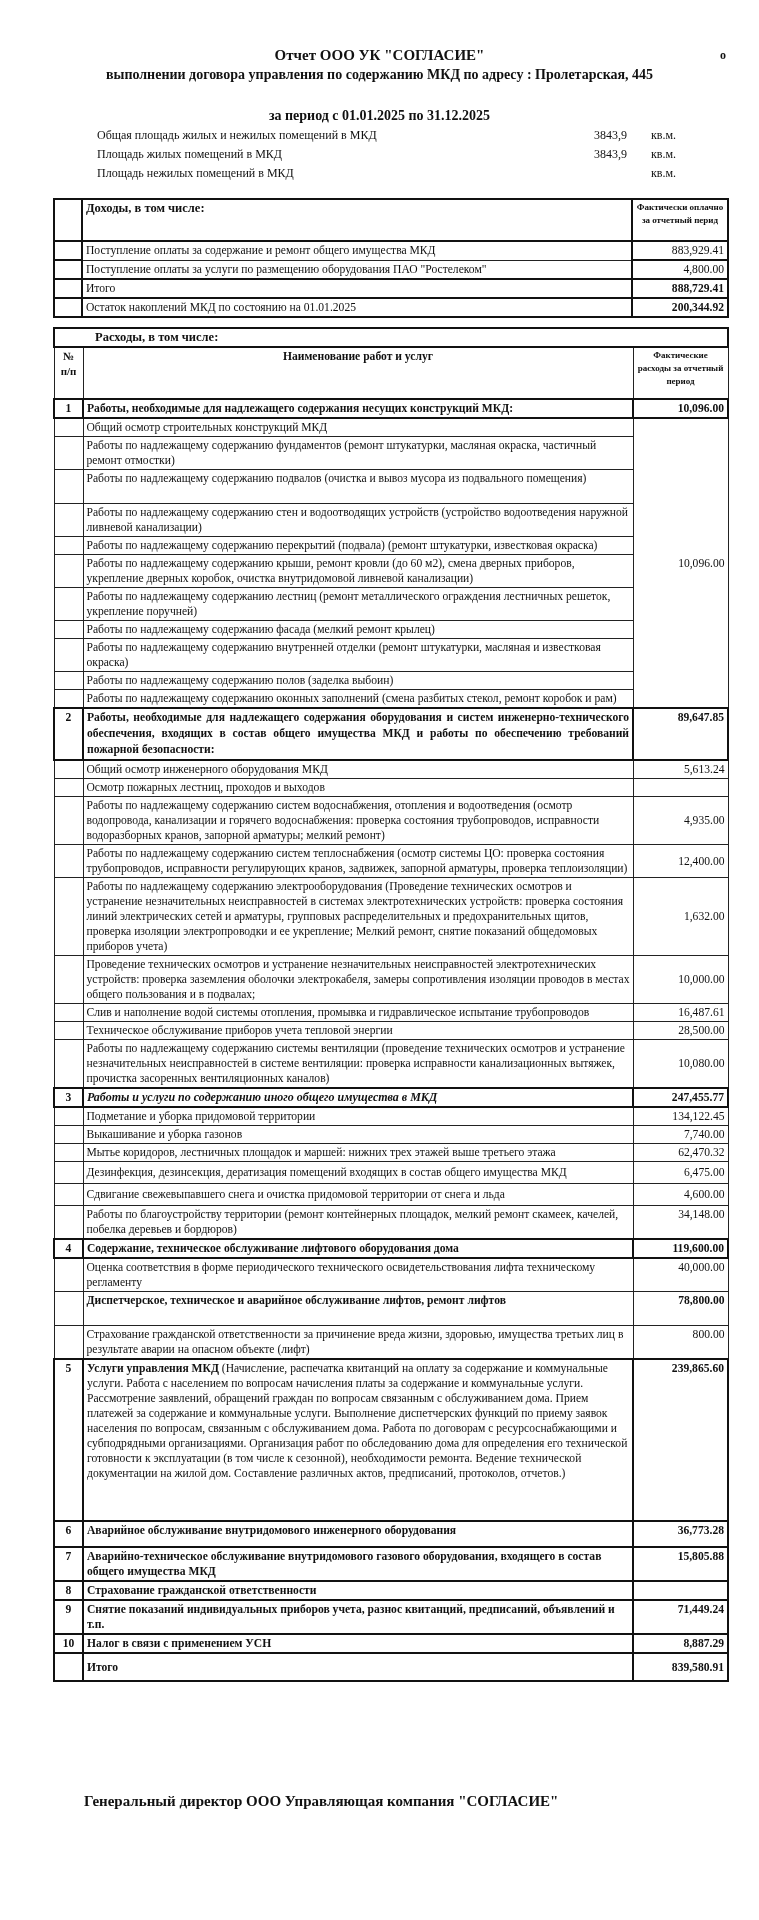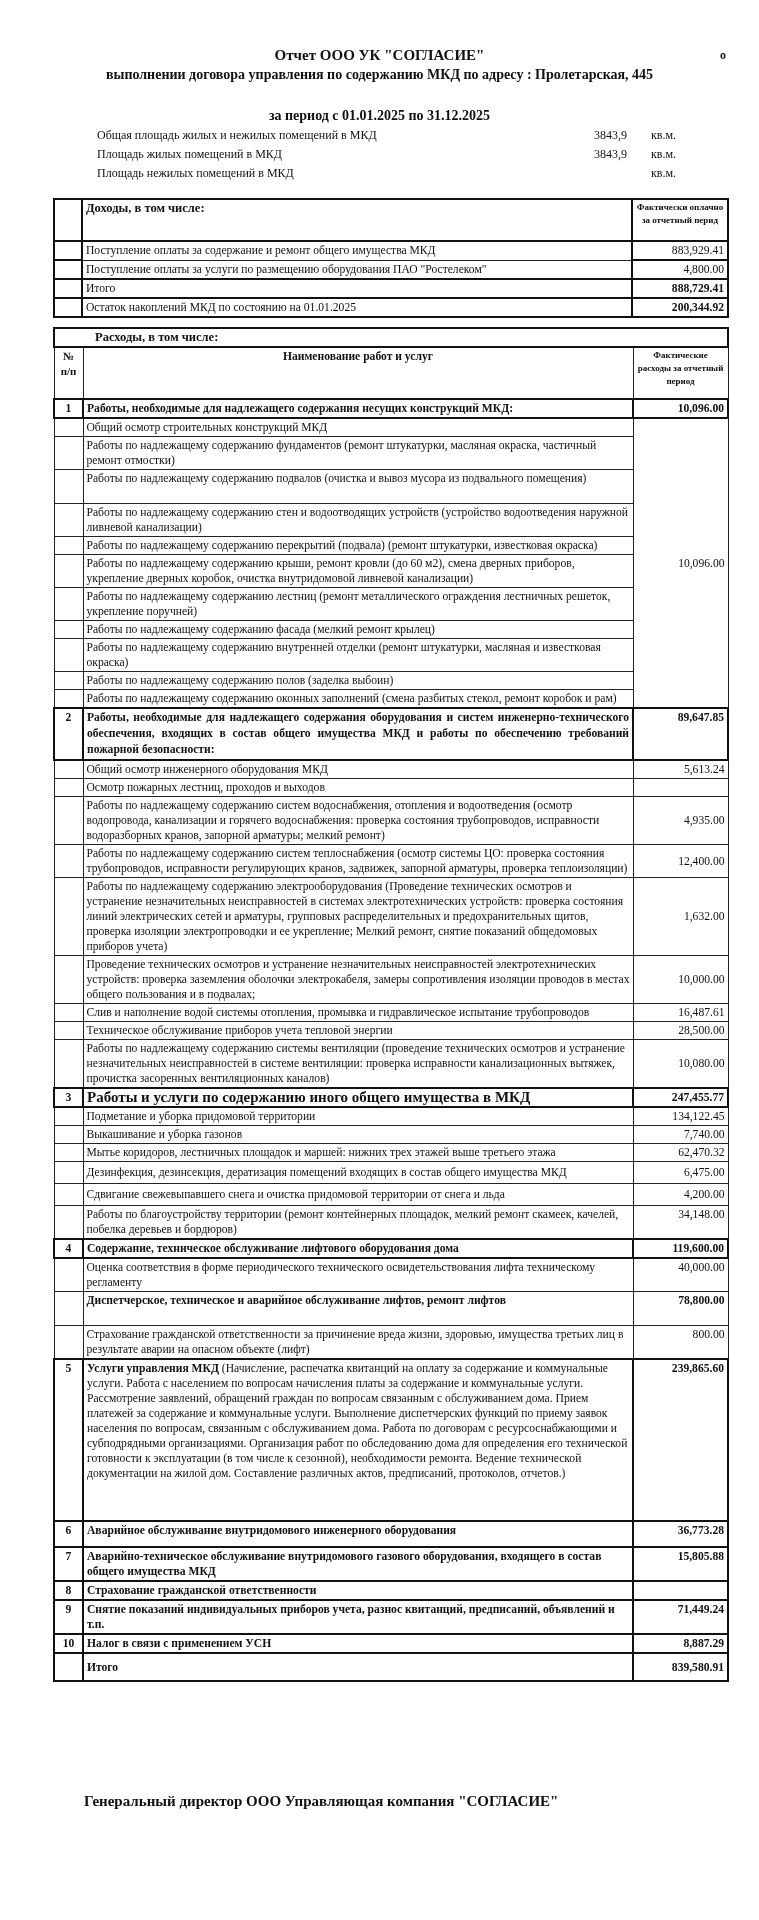--- a/index.html
+++ b/index.html
@@ -203,21 +203,21 @@
         <td class="num mid">28,500.00</td>
       </tr>
   <tr>
         <td></td>
         <td>Работы по надлежащему содержанию системы вентиляции (проведение технических осмотров и устранение незначительных неисправностей в системе вентиляции: проверка исправности канализационных вытяжек, прочистка засоренных вентиляционных каналов)</td>
         <td class="num mid">10,080.00</td>
       </tr>
 
   <tr>
     <td class="no thick">3</td>
-    <td class="b thick" style="font-size:15px;">Работы и услуги по содержанию иного общего имущества в МКД</td>
+    <td class="b thick" style="font-size:12px;font-style:italic;">Работы и услуги по содержанию иного общего имущества в МКД</td>
     <td class="num b thick">247,455.77</td>
   </tr>
   <tr>
         <td></td>
         <td>Подметание и уборка придомовой территории</td>
         <td class="num">134,122.45</td>
       </tr>
   <tr>
         <td></td>
         <td>Выкашивание и уборка газонов</td>
@@ -229,21 +229,21 @@
         <td class="num mid">62,470.32</td>
       </tr>
   <tr style="height:22px;">
         <td></td>
         <td class="mid">Дезинфекция, дезинсекция, дератизация  помещений входящих в состав общего имущества МКД</td>
         <td class="num mid">6,475.00</td>
       </tr>
   <tr style="height:22px;">
         <td></td>
         <td class="mid">Сдвигание свежевыпавшего снега и очистка придомовой территории от снега и льда</td>
-        <td class="num mid">4,200.00</td>
+        <td class="num mid">4,600.00</td>
       </tr>
   <tr>
         <td></td>
         <td>Работы по благоустройству территории (ремонт контейнерных площадок, мелкий ремонт скамеек, качелей, побелка деревьев и бордюров)</td>
         <td class="num">34,148.00</td>
       </tr>
 
   <tr>
     <td class="no thick">4</td>
     <td class="b thick">Содержание, техническое обслуживание лифтового оборудования дома</td>

